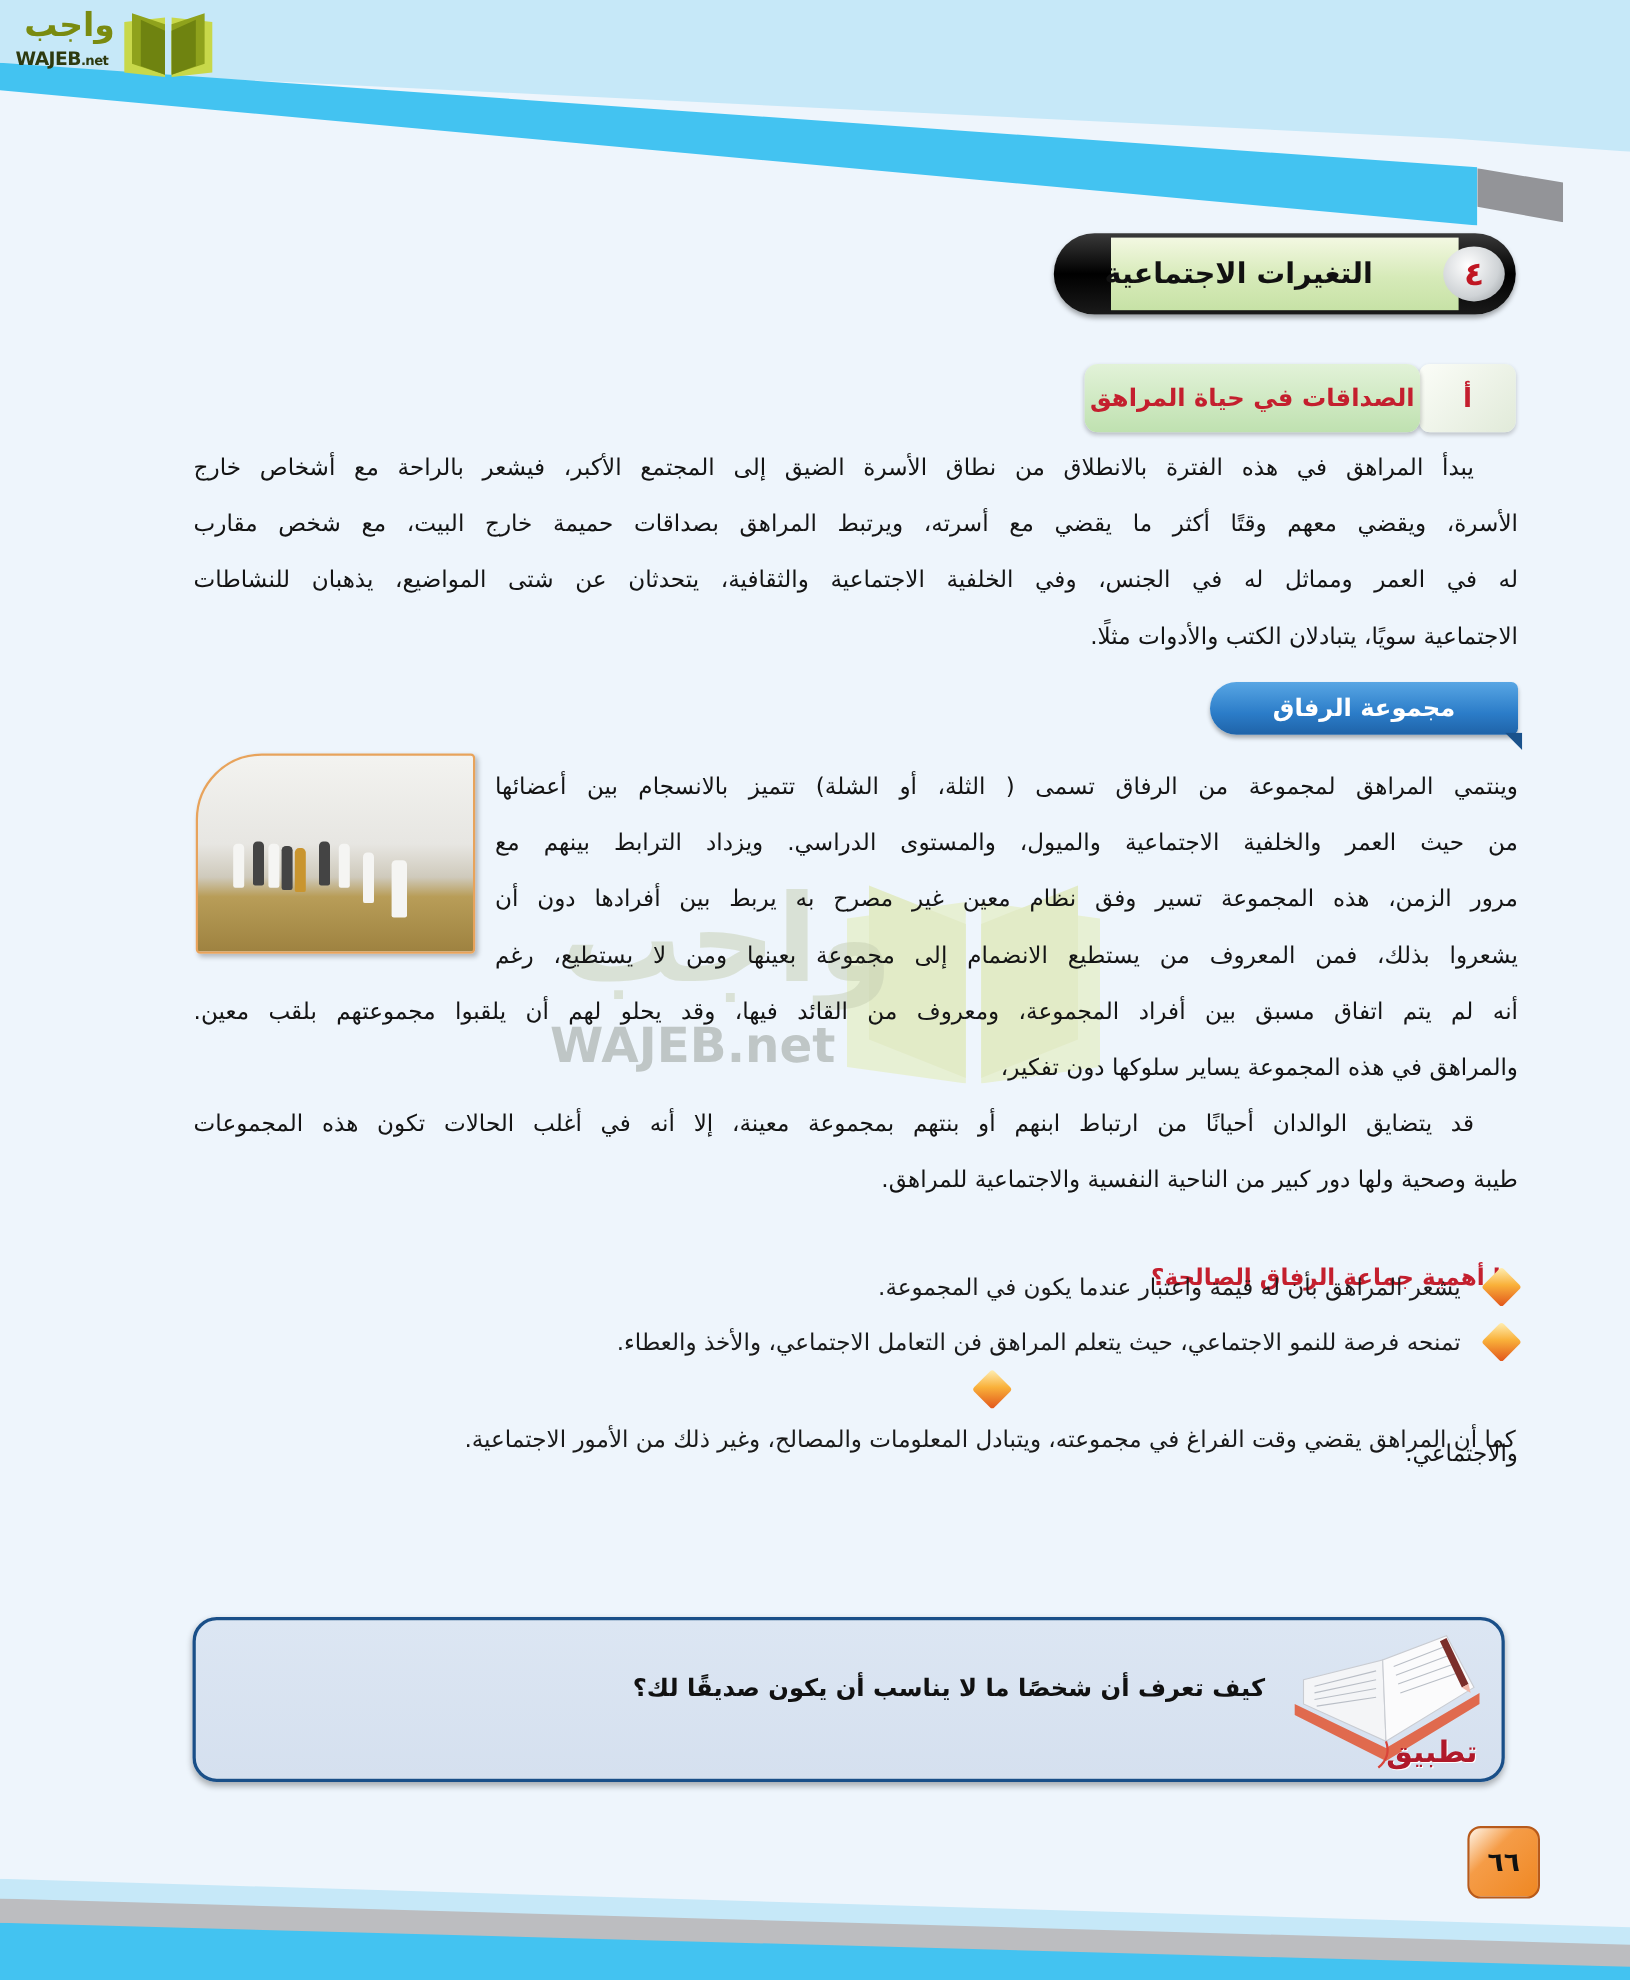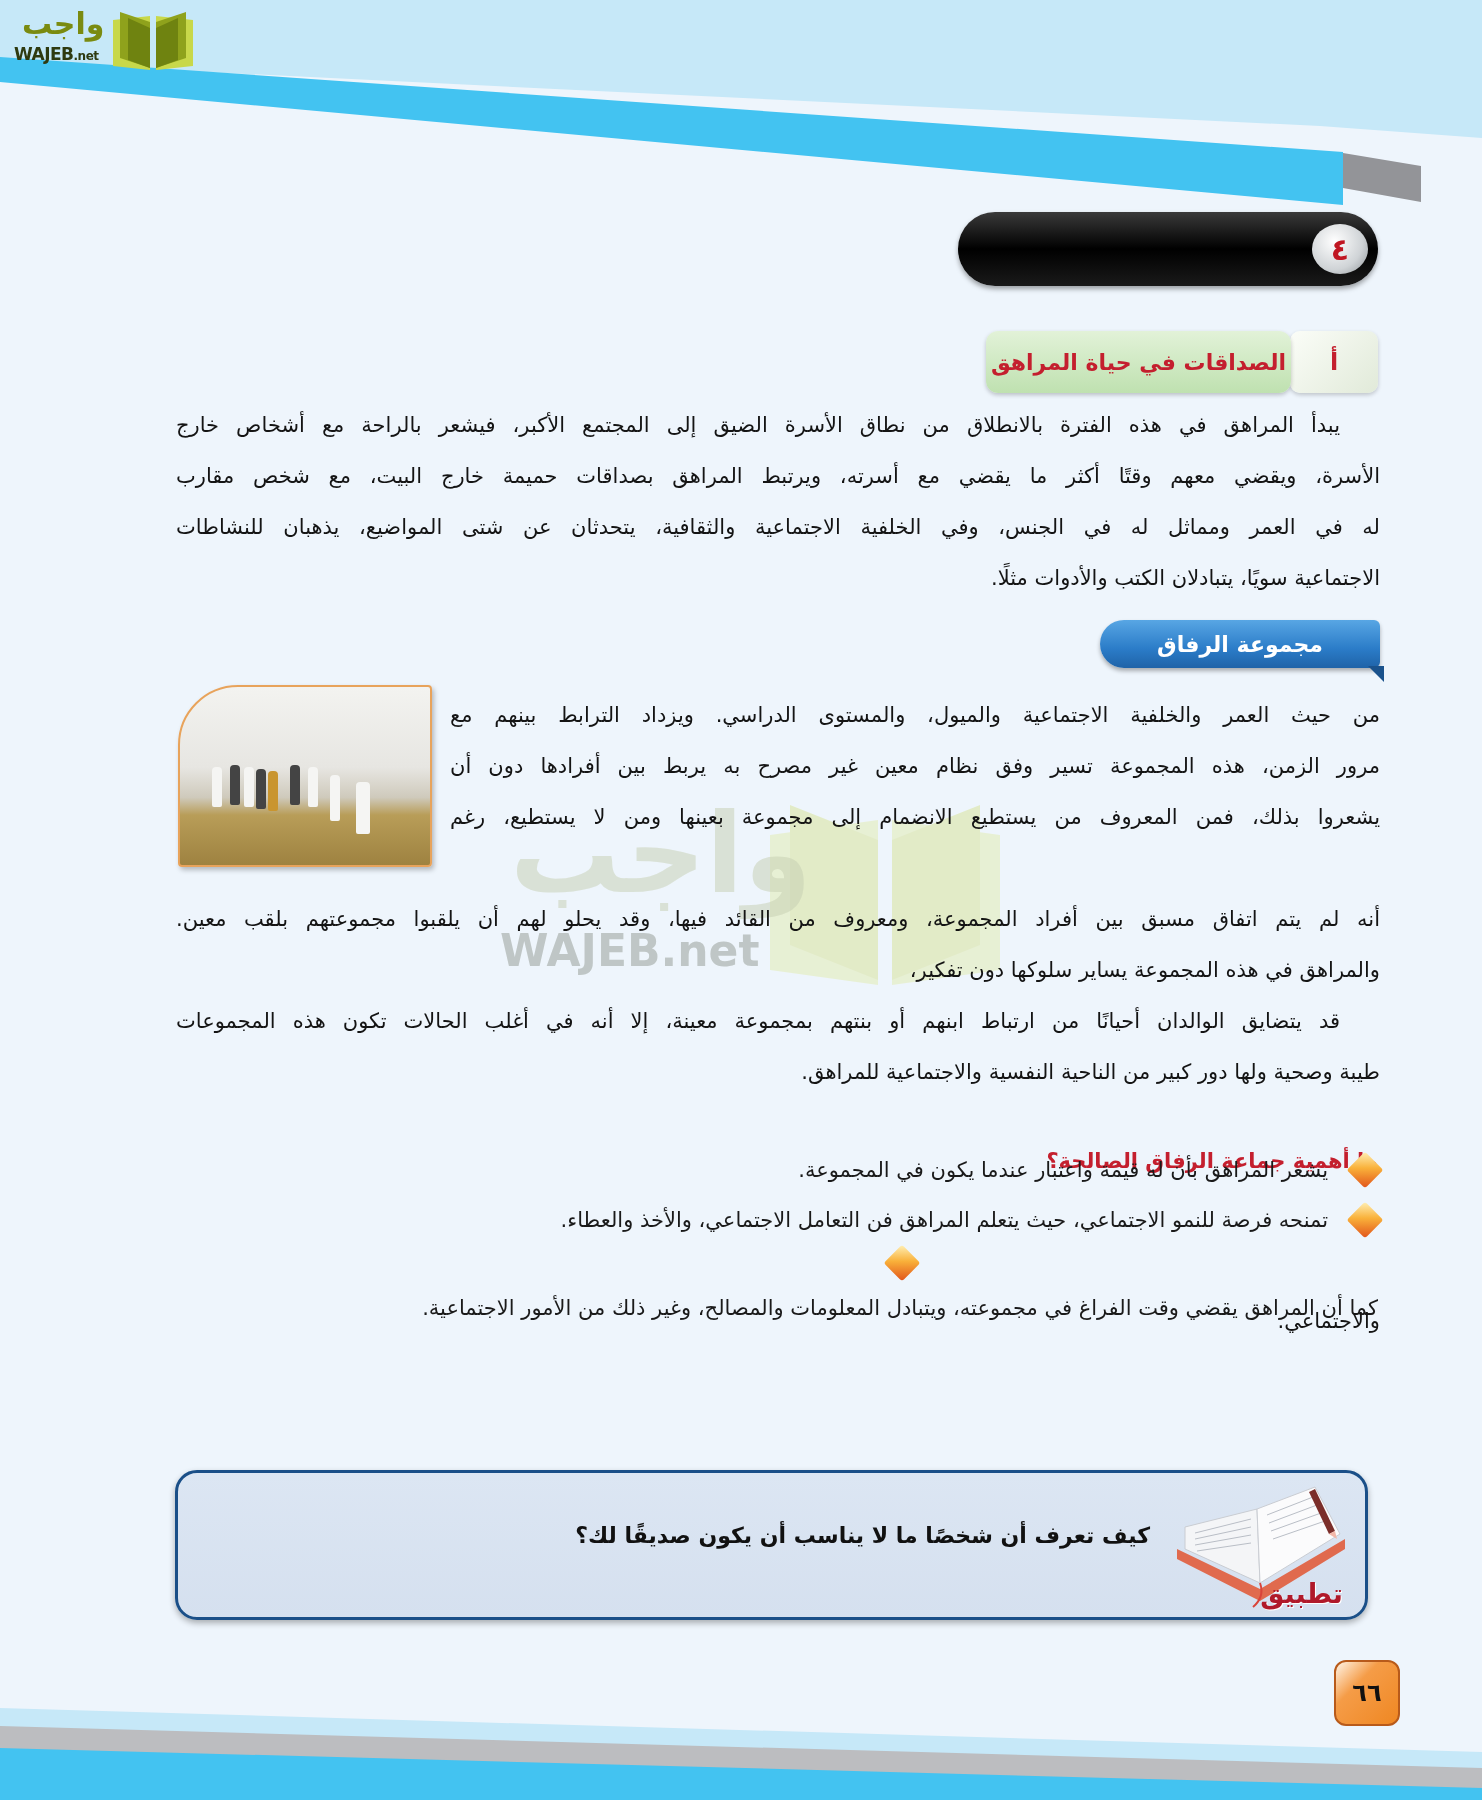--- a/index.html
+++ b/index.html
@@ -205,20 +205,23 @@
 <svg class="wm wm-book" viewBox="0 0 250 190">
   <path d="M10 40 L118 25 L118 190 L10 175 Z" fill="#e3ecb5"></path>
   <path d="M240 40 L132 25 L132 190 L240 175 Z" fill="#e3ecb5"></path>
   <path d="M30 10 L118 45 L118 185 L30 150 Z" fill="#d9e49d"></path>
   <path d="M220 10 L132 45 L132 185 L220 150 Z" fill="#d9e49d"></path>
 </svg>
 <div class="wm wm-ar">واجب</div>
 <div class="wm wm-en">WAJEB.net</div>
 
 <div class="title-pill">
+  <div class="inner">
+    <span class="title-text">التغيرات الاجتماعية</span>
+  </div>
   <div class="title-num">٤</div>
 </div>
 
 <div class="sub-letter-box">أ</div>
 <div class="sub-title-box">الصداقات في حياة المراهق</div>
 
 <div class="para" style="left:176px; top:400px; width:1204px;">
   <span class="line j" style="padding-right:40px;">يبدأ المراهق في هذه الفترة بالانطلاق من نطاق الأسرة الضيق إلى المجتمع الأكبر، فيشعر بالراحة مع أشخاص خارج</span>
   <span class="line j">الأسرة، ويقضي معهم وقتًا أكثر ما يقضي مع أسرته، ويرتبط المراهق بصداقات حميمة خارج البيت، مع شخص مقارب</span>
   <span class="line j">له في العمر ومماثل له في الجنس، وفي الخلفية الاجتماعية والثقافية، يتحدثان عن شتى المواضيع، يذهبان للنشاطات</span>
@@ -233,20 +236,21 @@
   <div class="person" style="left:64px; top:80px;"></div>
   <div class="person dk" style="left:76px; top:82px;"></div>
   <div class="person yl" style="left:88px; top:84px;"></div>
   <div class="person dk" style="left:110px; top:78px;"></div>
   <div class="person" style="left:128px; top:80px;"></div>
   <div class="person" style="left:150px; top:88px; height:46px;"></div>
   <div class="person" style="left:176px; top:95px; height:52px; width:14px;"></div>
 </div>
 
 <div class="para" style="left:450px; top:690px; width:930px;">
+  <span class="line j" style="padding-right:0;">وينتمي المراهق لمجموعة من الرفاق تسمى ( الثلة، أو الشلة) تتميز بالانسجام بين أعضائها</span>
   <span class="line j">من حيث العمر والخلفية الاجتماعية والميول، والمستوى الدراسي. ويزداد الترابط بينهم مع</span>
   <span class="line j">مرور الزمن، هذه المجموعة تسير وفق نظام معين غير مصرح به يربط بين أفرادها دون أن</span>
   <span class="line j">يشعروا بذلك، فمن المعروف من يستطيع الانضمام إلى مجموعة بعينها ومن لا يستطيع، رغم</span>
 </div>
 <div class="para" style="left:176px; top:894px; width:1204px;">
   <span class="line j">أنه لم يتم اتفاق مسبق بين أفراد المجموعة، ومعروف من القائد فيها، وقد يحلو لهم أن يلقبوا مجموعتهم بلقب معين.</span>
   <span class="line">والمراهق في هذه المجموعة يساير سلوكها دون تفكير،</span>
   <span class="line j" style="padding-right:40px;">قد يتضايق الوالدان أحيانًا من ارتباط ابنهم أو بنتهم بمجموعة معينة، إلا أنه في أغلب الحالات تكون هذه المجموعات</span>
   <span class="line">طيبة وصحية ولها دور كبير من الناحية النفسية والاجتماعية للمراهق.</span>
 </div>

